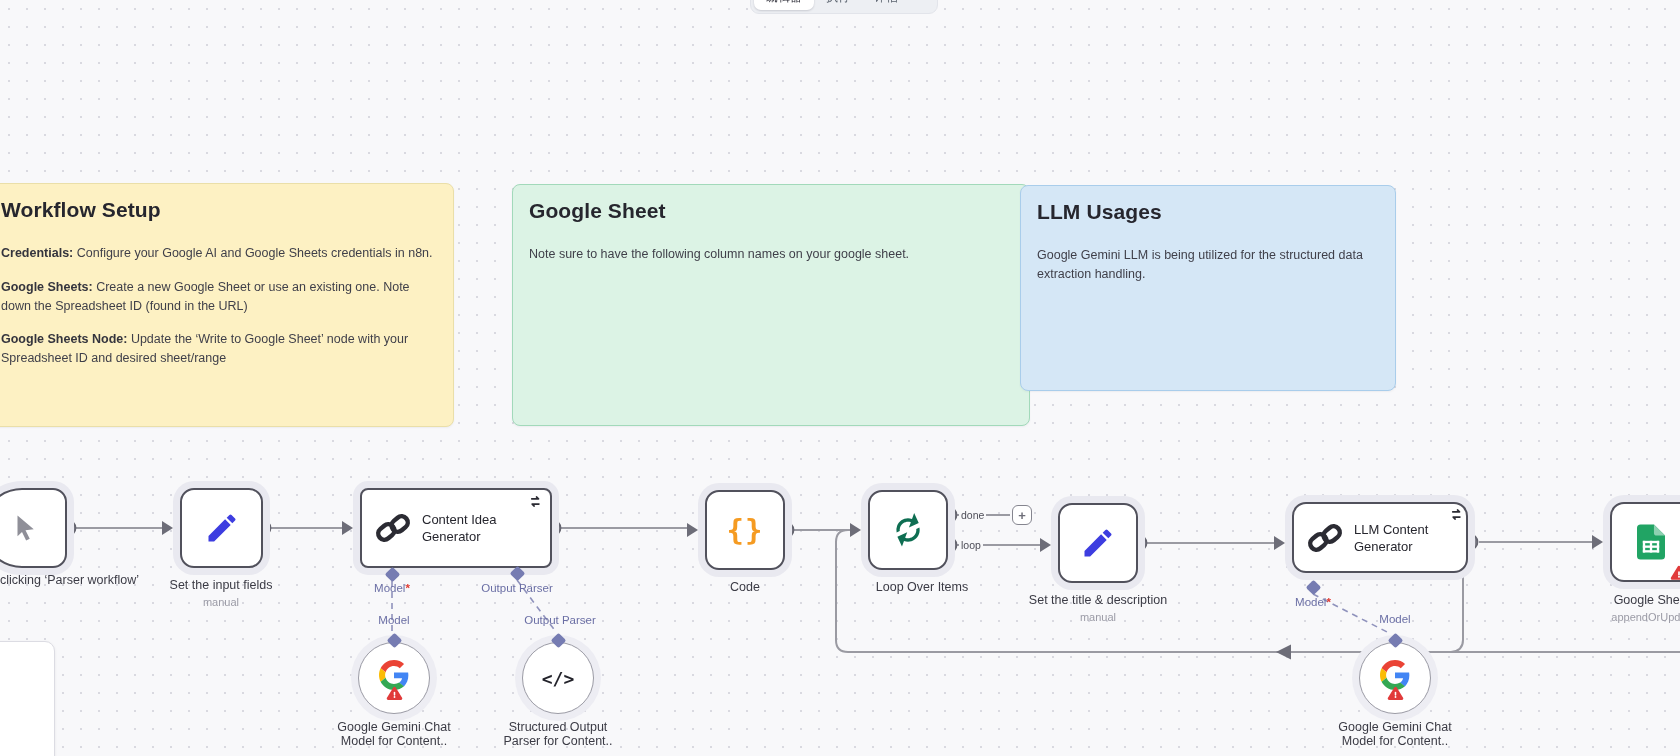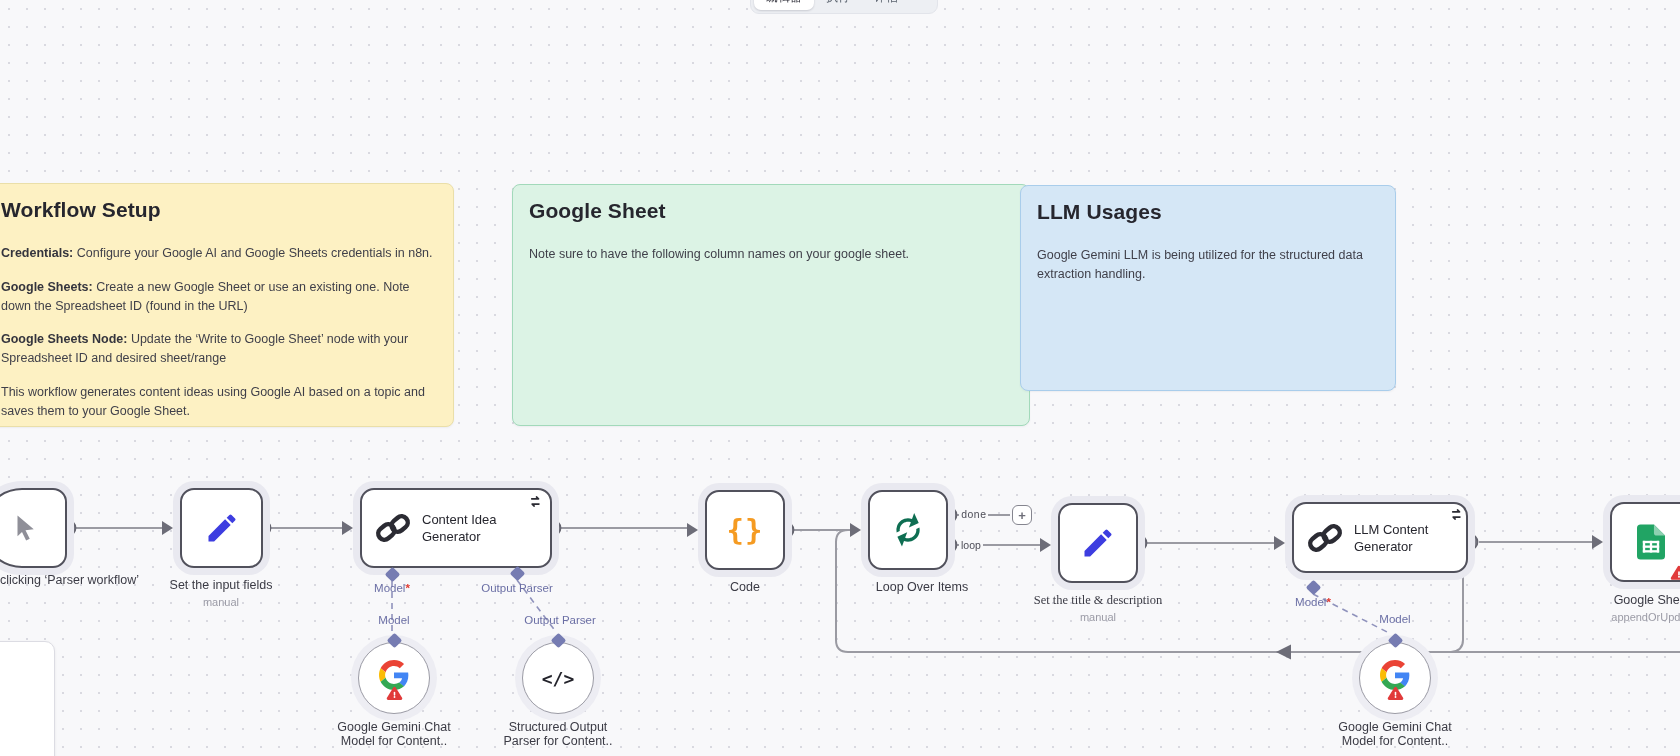--- a/index.html
+++ b/index.html
@@ -75,21 +75,20 @@
     <div class="tab active">编辑器</div>
     <div class="tab">执行</div>
     <div class="tab">评估</div>
   </div>
 
   <div class="sticky sticky-yellow" style="left:-16px;top:183px;width:470px;height:244px;">
     <h2>Workflow Setup</h2>
     <p><b>Credentials:</b><span> Configure your Google AI and Google Sheets credentials in n8n.</span></p>
     <p><b>Google Sheets:</b><span> Create a new Google Sheet or use an existing one. Note down the Spreadsheet ID (found in the URL)</span></p>
     <p><b>Google Sheets Node:</b><span> Update the ‘Write to Google Sheet’ node with your Spreadsheet ID and desired sheet/range</span></p>
-    <p style="margin-bottom:0;"><span>This workflow generates content ideas using Google AI based on a topic and saves them to your Google Sheet.</span></p>
   </div>
 
   <div class="sticky sticky-green" style="left:512px;top:184px;width:518px;height:242px;">
     <h2>Google Sheet</h2>
     <p>Note sure to have the following column names on your google sheet.</p>
   </div>
 
   <div class="sticky sticky-blue" style="left:1020px;top:185px;width:376px;height:206px;">
     <h2>LLM Usages</h2>
     <p>Google Gemini LLM is being utilized for the structured data extraction handling.</p>
@@ -159,21 +158,21 @@
   </div>
 
   <div class="node" style="left:180px;top:488px;width:83px;height:80px;">
     <svg width="36" height="36" viewBox="0 0 24 24">
       <path fill="#3d3de0" d="M3 17.25V21h3.75L17.81 9.94l-3.75-3.75L3 17.25zM20.71 7.04c.39-.39.39-1.02 0-1.41l-2.34-2.34a.996.996 0 0 0-1.41 0l-1.83 1.83 3.75 3.75 1.83-1.83z"></path>
     </svg>
   </div>
   <div class="nlabel" style="left:221px;top:578px;">Set the input fields</div>
   <div class="sublabel" style="left:221px;top:596px;">manual</div>
 
-  <div class="node wide" style="left:360px;top:488px;width:192px;height:80px;">
+  <div class="node wide" style="left:360px;top:488px;width:192px;height:80px;border-radius:8px;">
     <svg width="36" height="36" viewBox="0 0 24 24">
       <g fill="none" stroke="#2b2b33" stroke-width="3" stroke-linecap="round">
         <rect x="1.8" y="10.6" width="11.5" height="8.2" rx="4.1" transform="rotate(-40 7.5 14.7)"></rect>
         <rect x="10.7" y="5.2" width="11.5" height="8.2" rx="4.1" transform="rotate(-40 16.5 9.3)"></rect>
       </g>
     </svg>
     <div class="node-title">
       <span class="line" style="display:block">Content Idea</span>
       <span class="line" style="display:block">Generator</span>
     </div>
@@ -191,30 +190,30 @@
 
   <div class="node" style="left:868px;top:490px;width:80px;height:80px;">
     <svg width="40" height="40" viewBox="0 0 24 24">
       <g fill="#0e6e52">
         <path d="M12 4V1.2L16.6 5.8 12 10.4V7c-2.76 0-5 2.24-5 5 0 .84.2 1.63.57 2.33l-1.46 1.46A6.96 6.96 0 0 1 5 12c0-3.87 3.13-7 7-7z" transform="rotate(20 12 12)"></path>
         <path d="M12 19.8v2.8L7.4 18l4.6-4.6V17c2.76 0 5-2.24 5-5 0-.84-.2-1.63-.57-2.33l1.46-1.46c.7 1.1 1.11 2.4 1.11 3.79 0 3.87-3.13 7-7 7z" transform="rotate(20 12 12)"></path>
       </g>
     </svg>
   </div>
   <div class="nlabel" style="left:908px;top:580px;padding-left:28px;">Loop Over Items</div>
-  <div class="portlabel" style="left:959px;top:509px;font-family:Liberation Mono, monospace;">done</div>
+  <div class="portlabel" style="left:959px;top:509px;">done</div>
   <div class="portlabel" style="left:959px;top:539px;">loop</div>
   <div class="plus-btn">+</div>
 
   <div class="node" style="left:1058px;top:503px;width:80px;height:80px;">
     <svg width="36" height="36" viewBox="0 0 24 24">
       <path fill="#3d3de0" d="M3 17.25V21h3.75L17.81 9.94l-3.75-3.75L3 17.25zM20.71 7.04c.39-.39.39-1.02 0-1.41l-2.34-2.34a.996.996 0 0 0-1.41 0l-1.83 1.83 3.75 3.75 1.83-1.83z"></path>
     </svg>
   </div>
-  <div class="nlabel" style="left:1098px;top:593px;font-family:Liberation Serif, serif;">Set the title &amp; description</div>
+  <div class="nlabel" style="left:1098px;top:593px;">Set the title &amp; description</div>
   <div class="sublabel" style="left:1098px;top:611px;">manual</div>
 
   <div class="node wide" style="left:1292px;top:502px;width:176px;height:71px;">
     <svg width="36" height="36" viewBox="0 0 24 24">
       <g fill="none" stroke="#2b2b33" stroke-width="3" stroke-linecap="round">
         <rect x="1.8" y="10.6" width="11.5" height="8.2" rx="4.1" transform="rotate(-40 7.5 14.7)"></rect>
         <rect x="10.7" y="5.2" width="11.5" height="8.2" rx="4.1" transform="rotate(-40 16.5 9.3)"></rect>
       </g>
     </svg>
     <div class="node-title">

